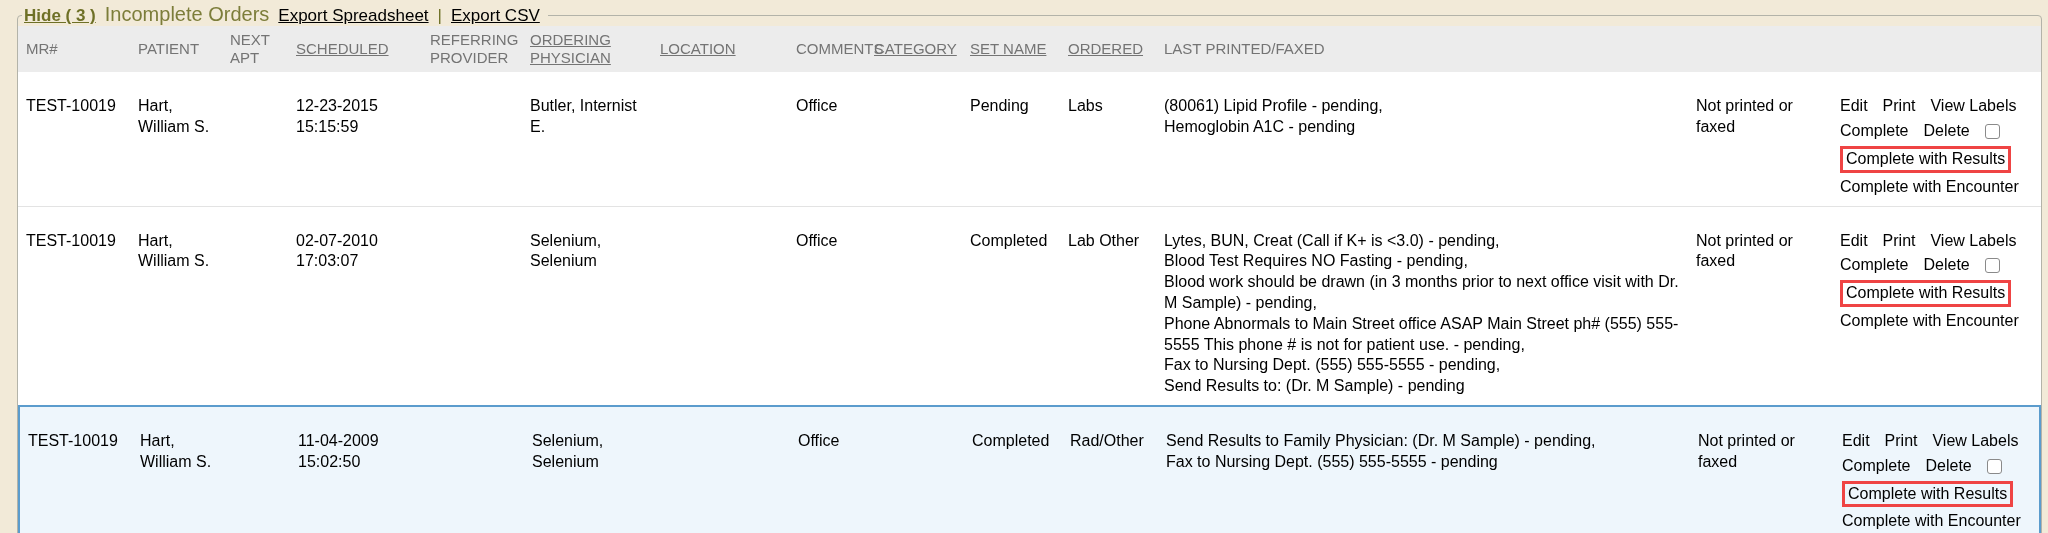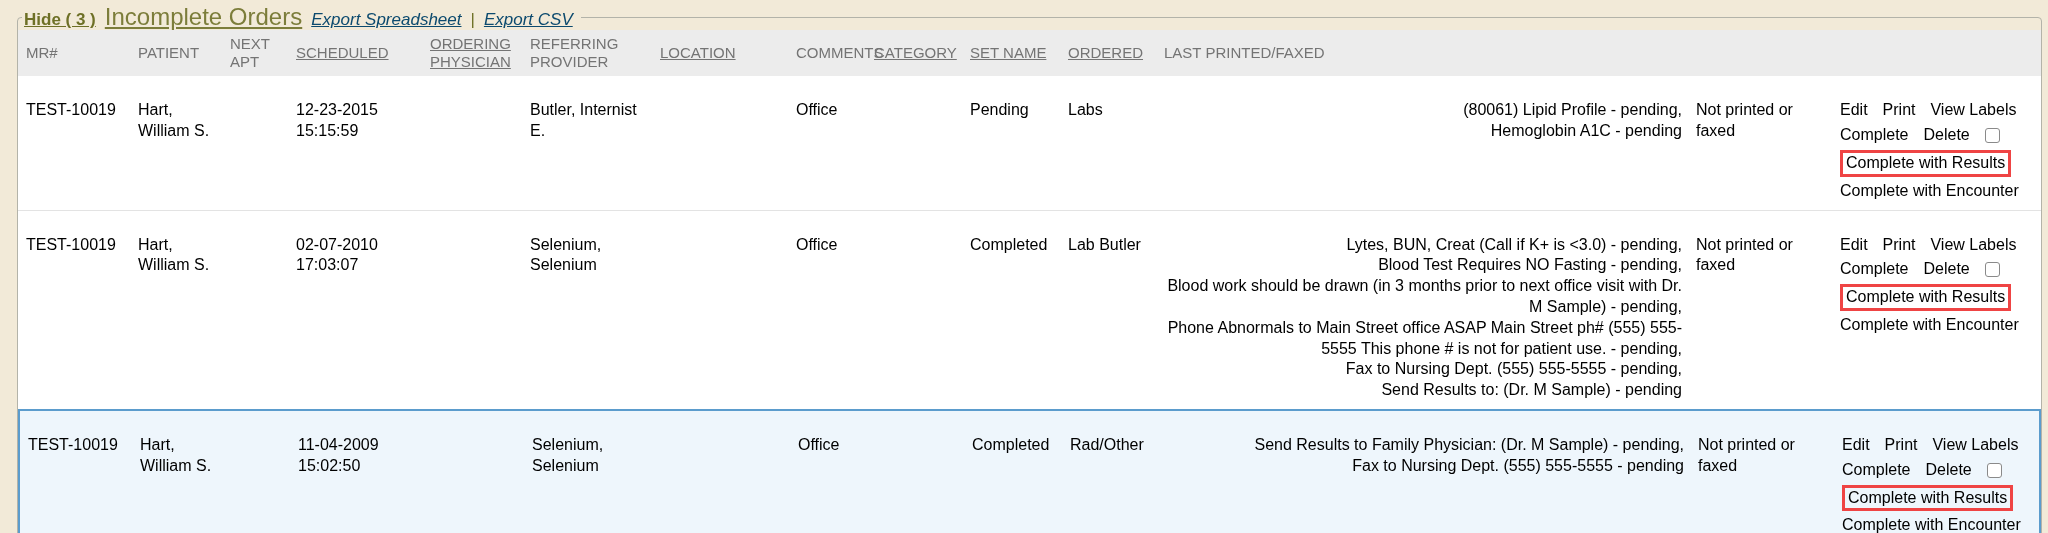--- a/index.html
+++ b/index.html
@@ -20,22 +20,22 @@
   }
   legend.panel-legend {
     margin-left: 4px;
     padding: 0 8px 0 2px;
     display: flex;
     align-items: baseline;
     gap: 9px;
     white-space: nowrap;
   }
   .hide-link { color: #6e7026; font-weight: bold; font-size: 17px; text-decoration: underline; cursor: pointer; }
-  .panel-title { color: #7c7d3a; font-size: 24px; line-height: 1.05; text-decoration: underline; }
-  .export-link { color: #0c4a6e; font-size: 17px; text-decoration: underline; cursor: pointer; font-style: italic; }
+  .panel-title { color: #7c7d3a; font-size: 20px; line-height: 1.05; }
+  .export-link { color: #000000; font-size: 17px; text-decoration: underline; cursor: pointer; }
   .link-sep { color: #6e7026; font-size: 17px; }
 
   .table-wrap { background: #fff; border-radius: 0 0 4px 4px; overflow: hidden; }
 
   .grid-row {
     display: grid;
     grid-template-columns: 112px 92px 66px 134px 100px 130px 136px 78px 96px 98px 96px 532px 144px 1fr;
   }
   .header-row { background: #ececec; color: #747474; font-size: 15px; }
   .header-row .cell {
@@ -45,21 +45,21 @@
   }
   .sortable { text-decoration: underline; cursor: pointer; }
 
   .row { background: #fff; }
   .row.sep { border-bottom: 1px solid #e3e3e3; }
   .row.selected {
     background: #eef6fc;
     border: 2px solid #5b9ccd;
   }
   .row .cell { padding: 24px 6px 8px 8px; line-height: 1.3; }
-  .pre { white-space: pre-line; text-align: right; }
+  .pre { white-space: pre-line; }
 
   .opts .line { display: flex; align-items: center; gap: 15px; margin-bottom: 4px; }
   .opts .line:last-child { margin-bottom: 0; align-items: flex-end; }
   .opt-link { color: #000; cursor: pointer; white-space: nowrap; }
   .boxed { border: 3px solid #ef4444; padding: 0 3px; }
   .row-check {
     appearance: none; -webkit-appearance: none;
     width: 15px; height: 15px; margin: 0;
     border: 1px solid #8a8a8a; border-radius: 3px;
     background: #fff; cursor: pointer;
@@ -98,24 +98,24 @@
       <div class="cell">
           <span>PATIENT</span>
         </div>
       <div class="cell">
           <span>NEXT APT</span>
         </div>
       <div class="cell">
           <span class="sortable">SCHEDULED</span>
         </div>
       <div class="cell">
+          <span>REFERRING PROVIDER</span>
+        </div>
+      <div class="cell">
           <span class="sortable">ORDERING PHYSICIAN</span>
-        </div>
-      <div class="cell">
-          <span>REFERRING PROVIDER</span>
         </div>
       <div class="cell">
           <span class="sortable">LOCATION</span>
         </div>
       <div class="cell">
           <span>COMMENTS</span>
         </div>
       <div class="cell">
           <span class="sortable">CATEGORY</span>
         </div>
@@ -169,21 +169,21 @@
       <div class="cell">TEST-10019</div>
       <div class="cell">Hart, William S.</div>
       <div class="cell"></div>
       <div class="cell">02-07-2010 17:03:07</div>
       <div class="cell"></div>
       <div class="cell">Selenium, Selenium</div>
       <div class="cell"></div>
       <div class="cell">Office</div>
       <div class="cell"></div>
       <div class="cell">Completed</div>
-      <div class="cell">Lab Butler</div>
+      <div class="cell">Lab Other</div>
       <div class="cell pre">Lytes, BUN, Creat (Call if K+ is &lt;3.0) - pending,
 Blood Test Requires NO Fasting - pending,
 Blood work should be drawn (in 3 months prior to next office visit with Dr. M Sample) - pending,
 Phone Abnormals to Main Street office ASAP Main Street ph# (555) 555-5555 This phone # is not for patient use. - pending,
 Fax to Nursing Dept. (555) 555-5555 - pending,
 Send Results to: (Dr. M Sample) - pending</div>
       <div class="cell">Not printed or faxed</div>
       <div class="cell opts">
         <div class="line">
           <a class="opt-link">Edit</a>

